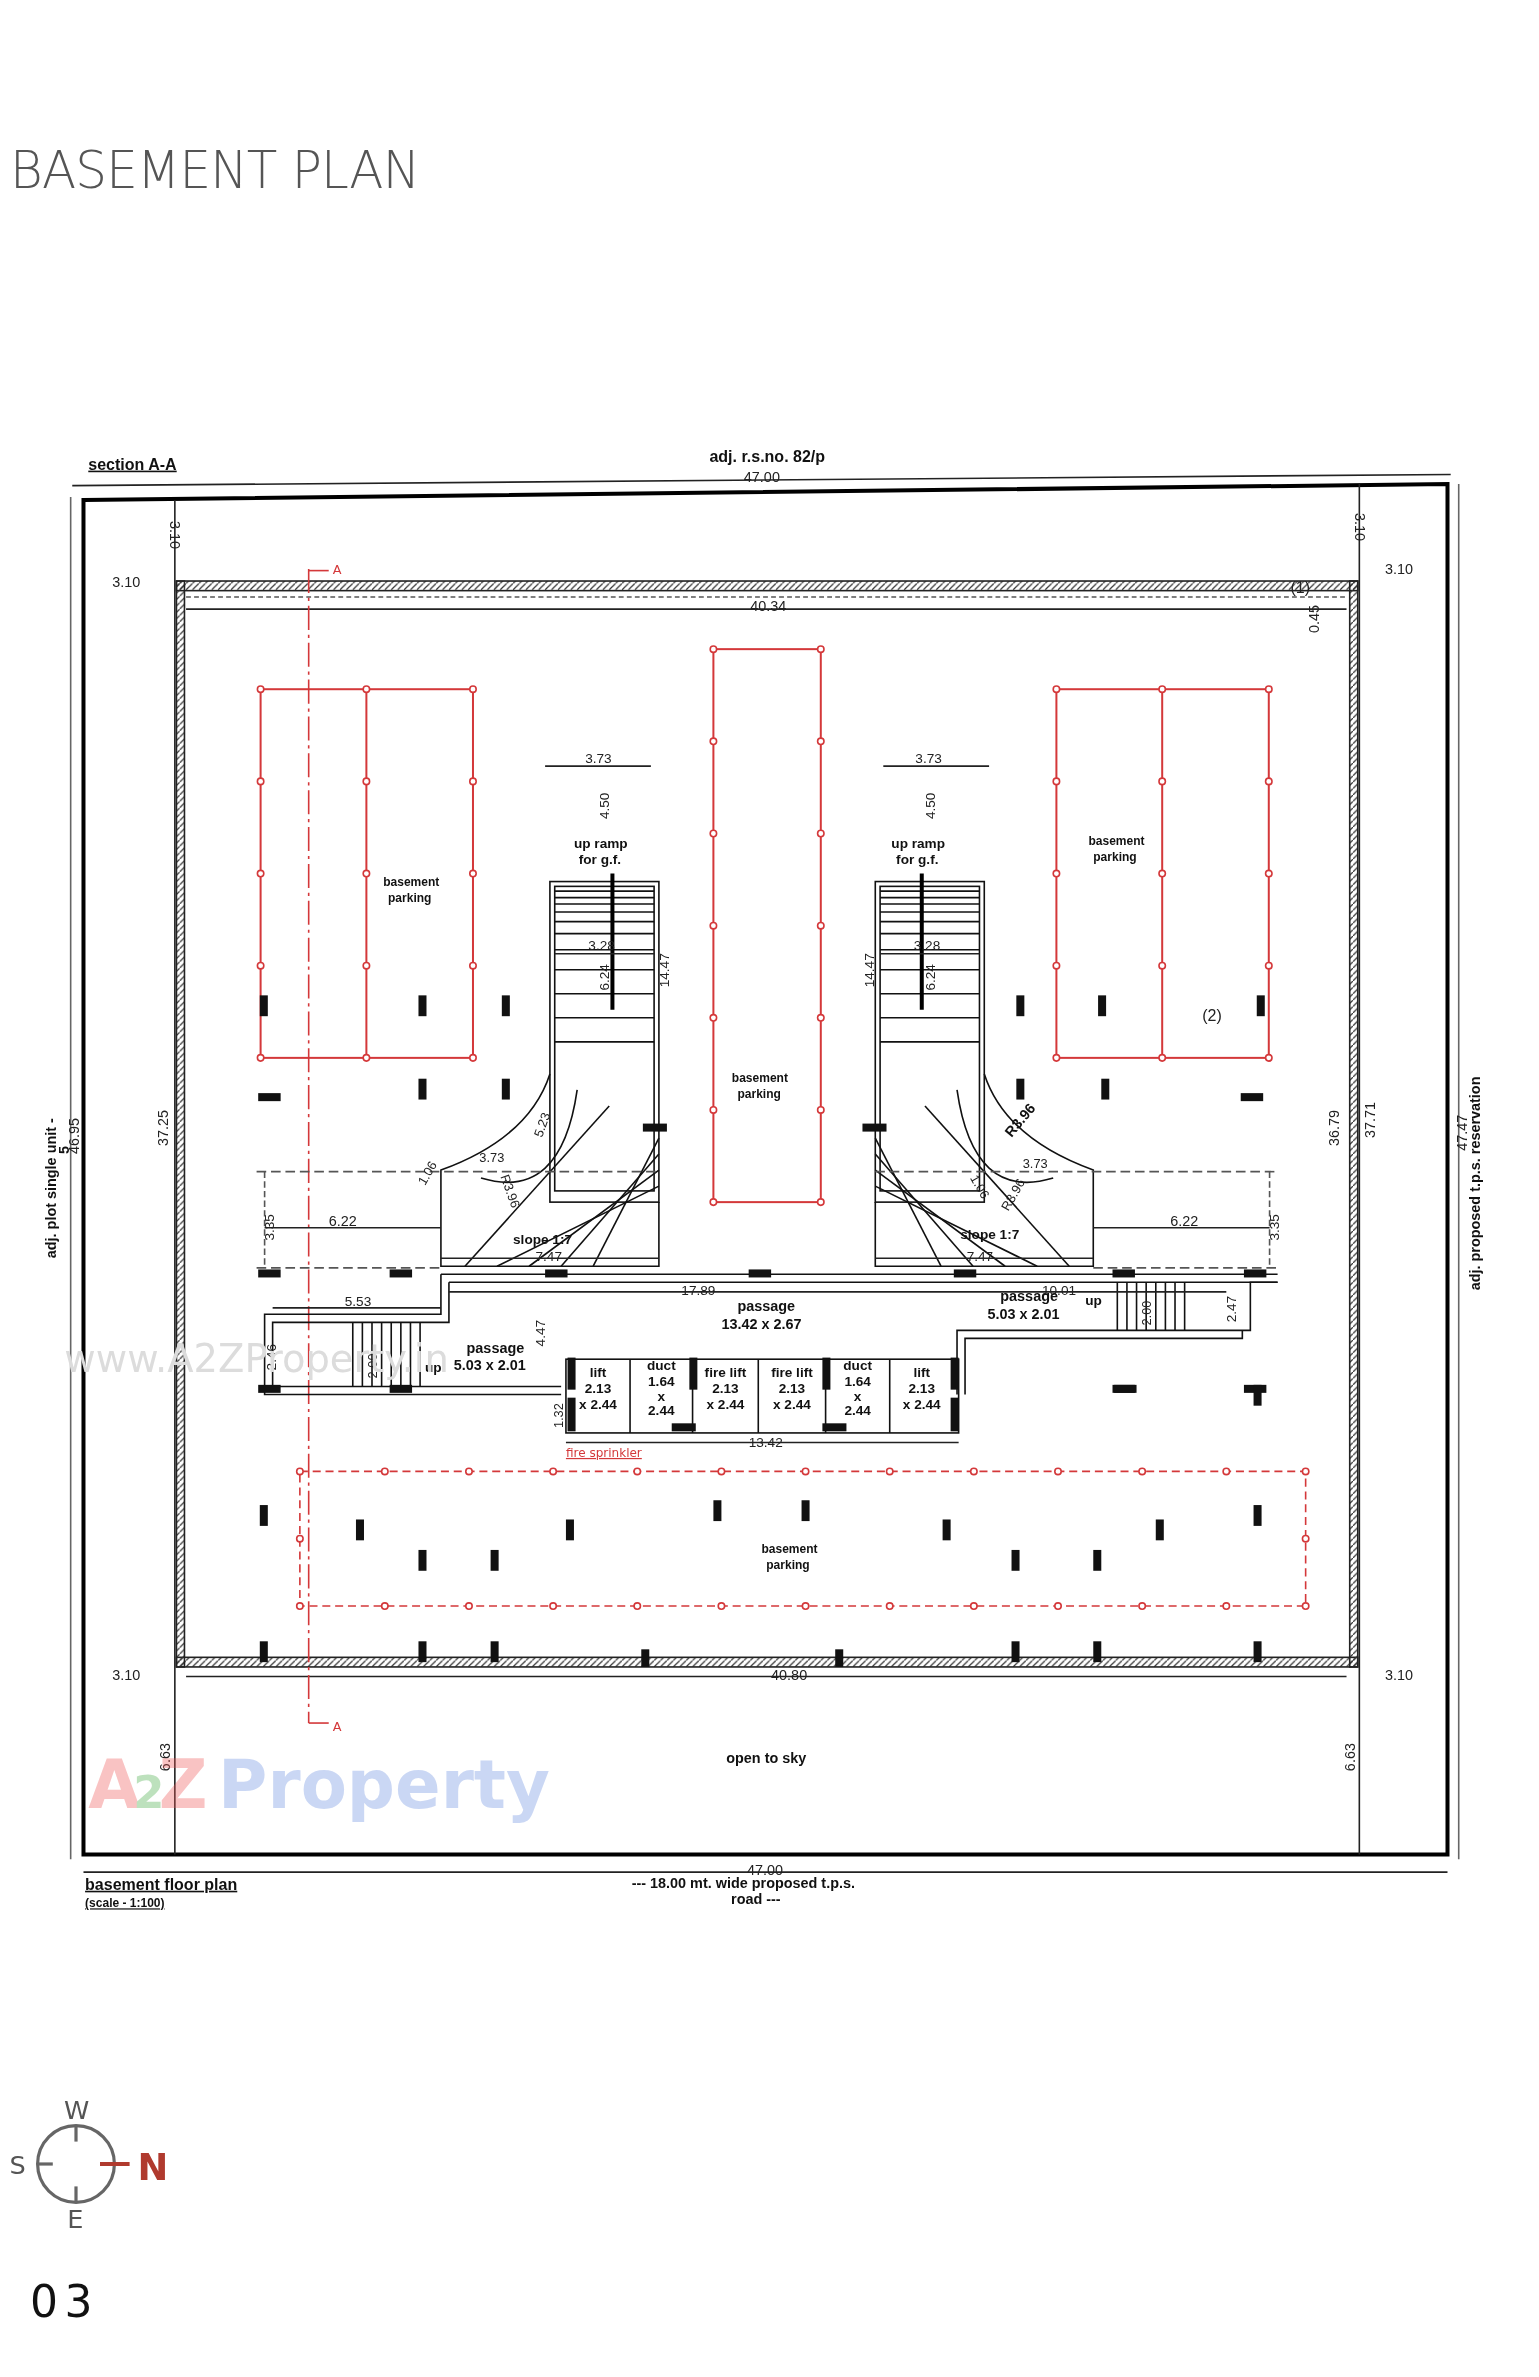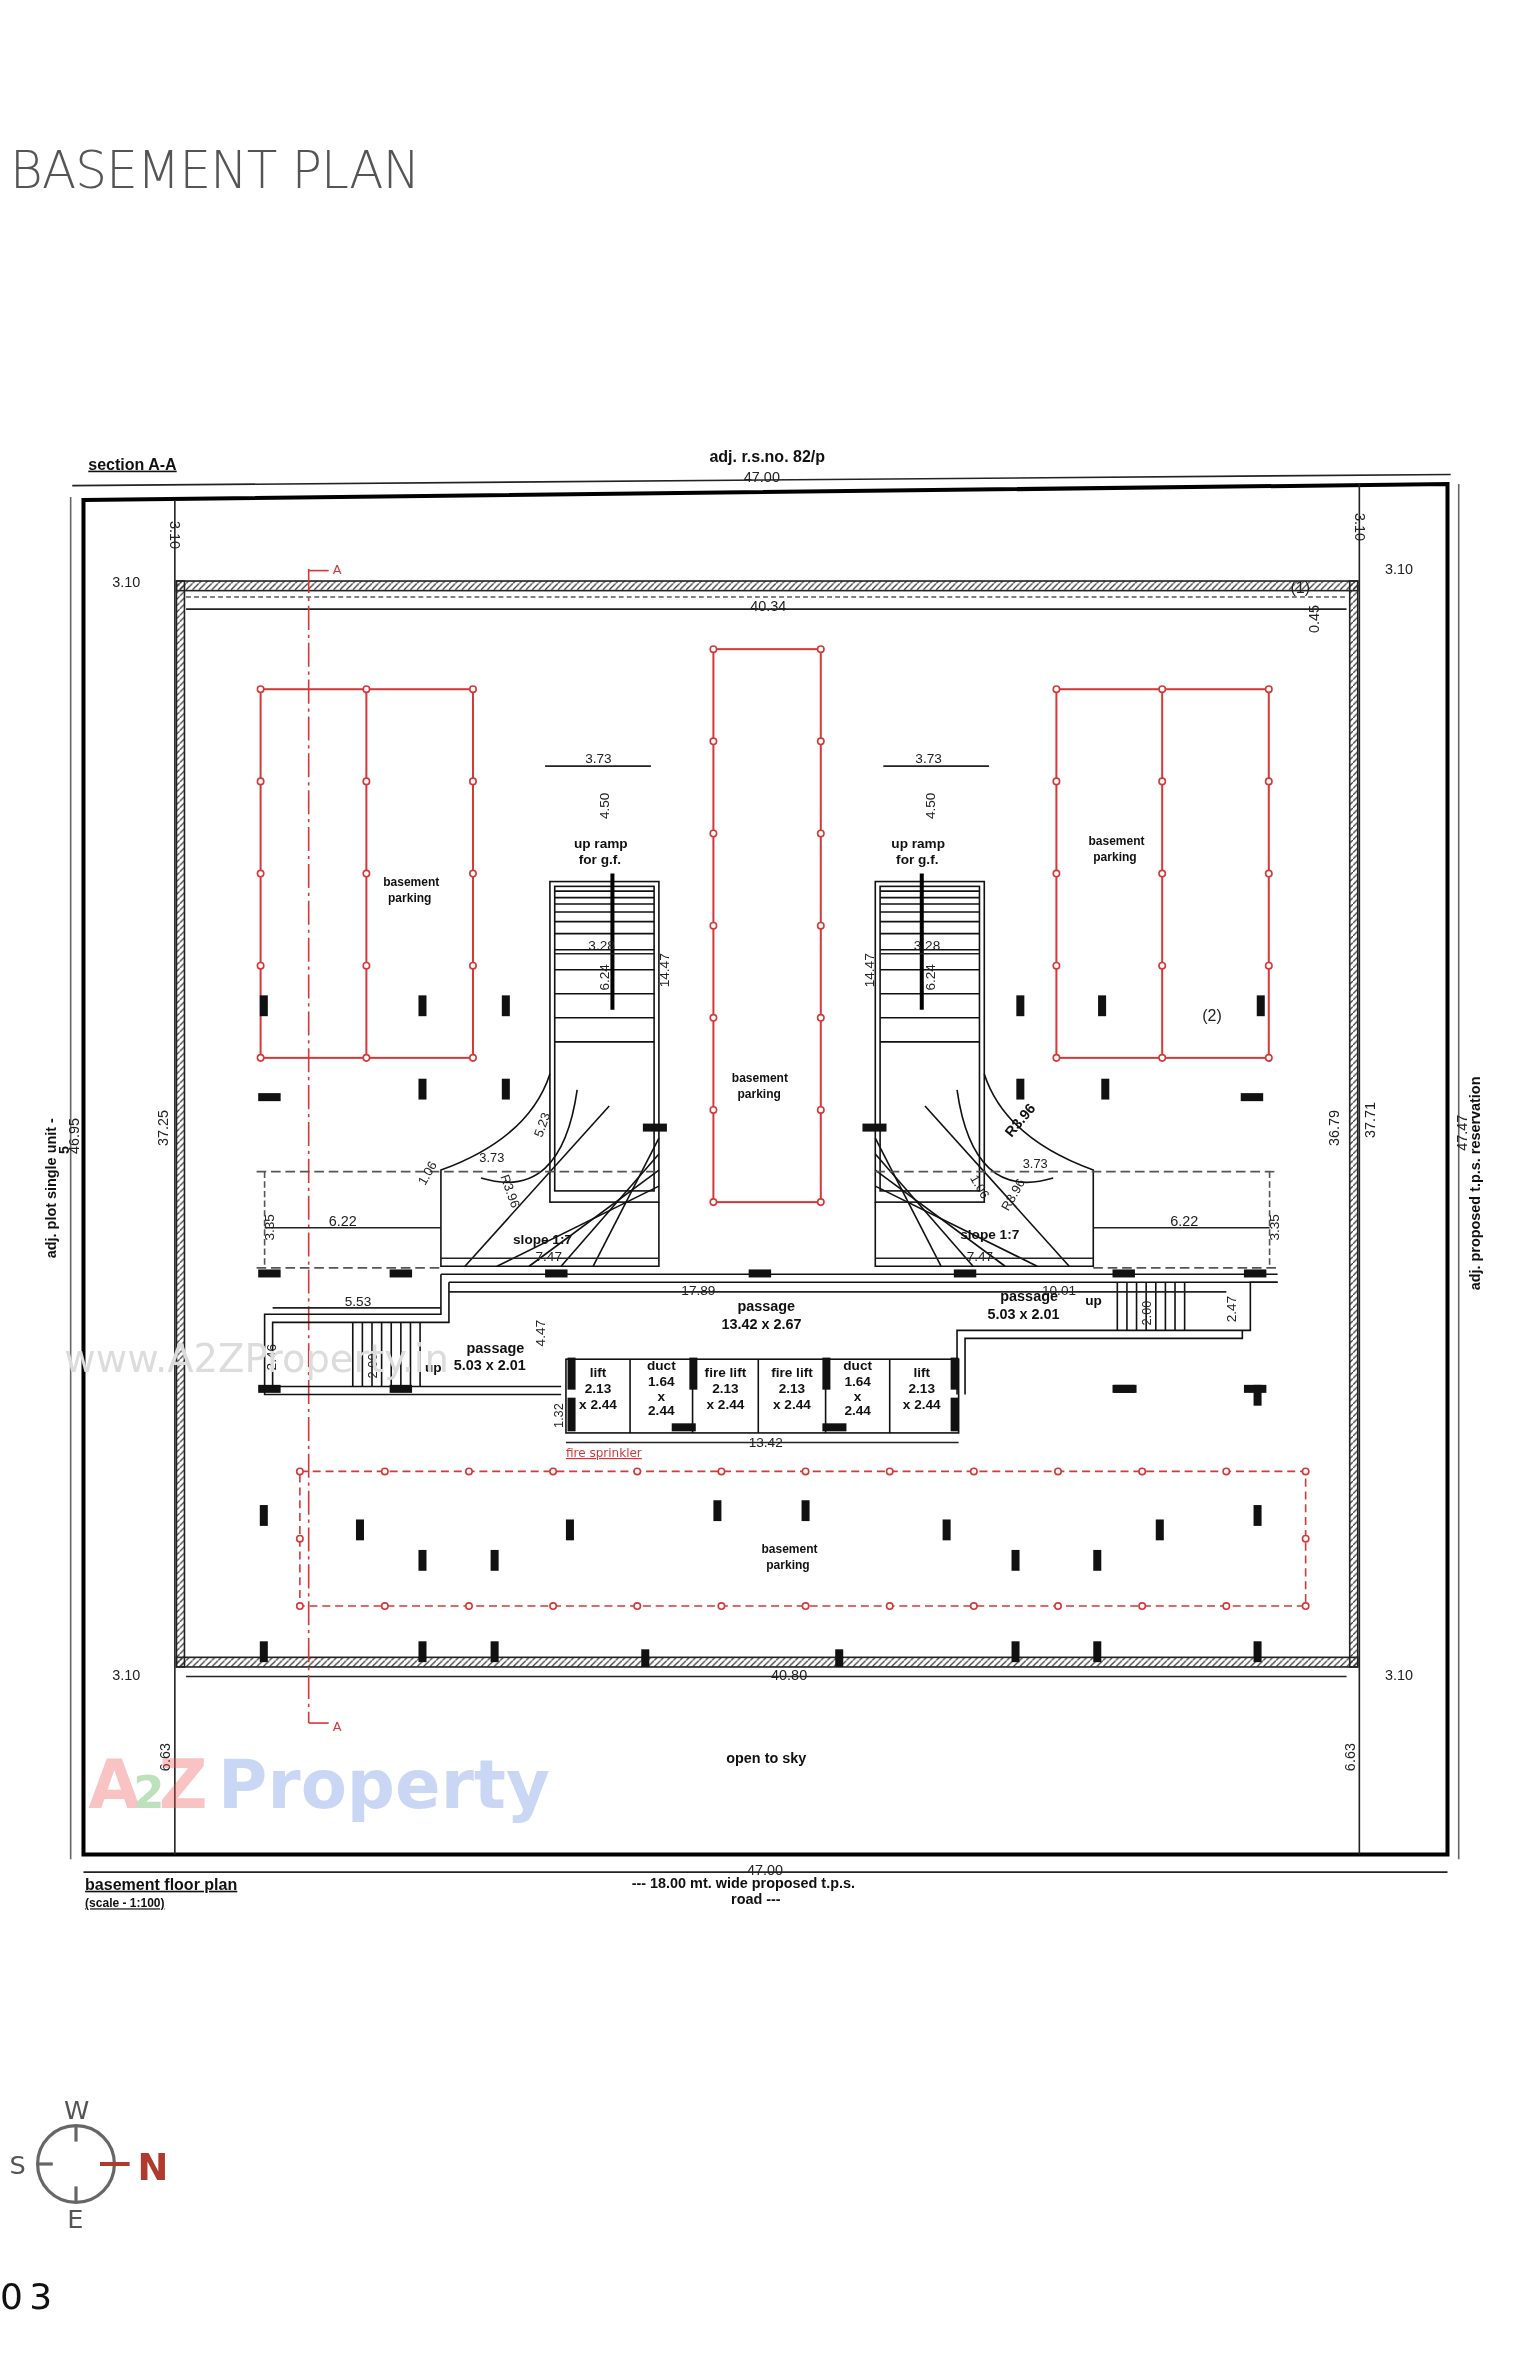--- a/index.html
+++ b/index.html
@@ -3,21 +3,21 @@
 <meta charset="utf-8">
 <style>
   html, body { margin:0; padding:0; background:#ffffff; }
   body { width:1539px; height:2377px; position:relative; overflow:hidden; font-family:"DejaVu Sans", sans-serif; }
   .page-title { position:absolute; left:9.6px; top:141px; font-family:"DejaVu Sans", sans-serif; font-size:51px; font-weight:300; color:#555555; letter-spacing:-0.8px; transform:scaleX(0.98); transform-origin:left; }
   .plan { position:absolute; left:0; top:0; width:1539px; height:2377px; }
   .cad { font-family:"Liberation Sans", sans-serif; font-weight:bold; fill:#111; }
   .dim { font-family:"Liberation Sans", sans-serif; fill:#222; }
   .red { fill:#d4383a; }
   .compass { position:absolute; left:0; top:2068px; width:208px; height:208px; }
-  .page-num { position:absolute; left:0; top:2276px; font-family:"DejaVu Sans", sans-serif; font-size:36px; color:#111; letter-spacing:6.4px; }
+  .page-num { position:absolute; left:0; top:2276px; font-family:"DejaVu Sans", sans-serif; font-size:44px; color:#111; letter-spacing:6.4px;padding-left:30px; }
   .wm-url { font-family:"DejaVu Sans", sans-serif; fill:#dcdcdc; }
 </style>
 </head>
 <body>
 
 <div class="page-title">BASEMENT PLAN</div>
 
 <svg class="plan" viewBox="0 0 1920 2966" xmlns="http://www.w3.org/2000/svg">
   <defs>
     <pattern id="hatch" width="8" height="8" patternUnits="userSpaceOnUse">

